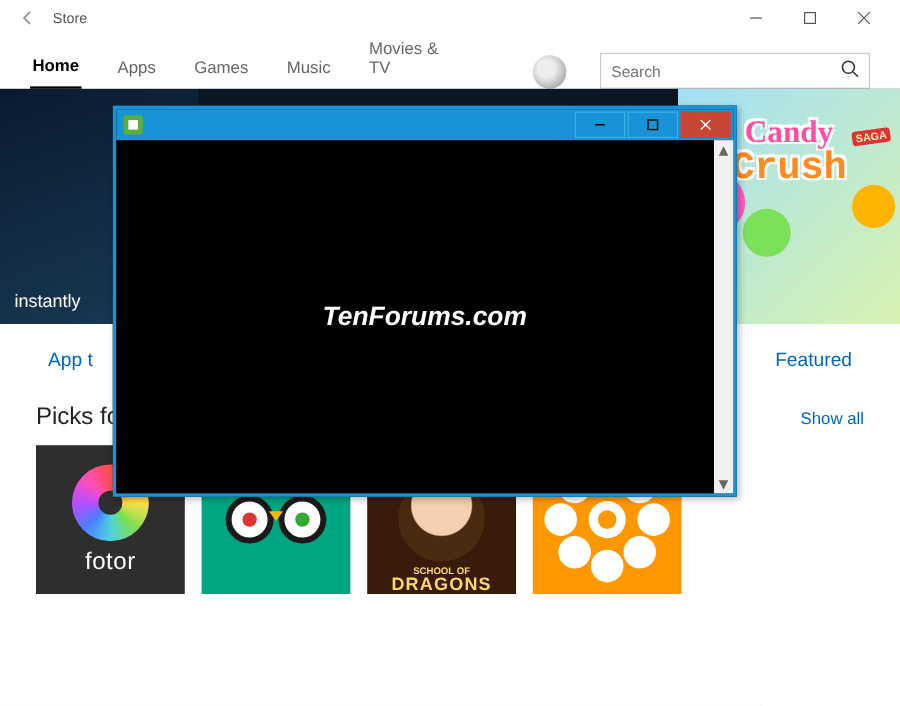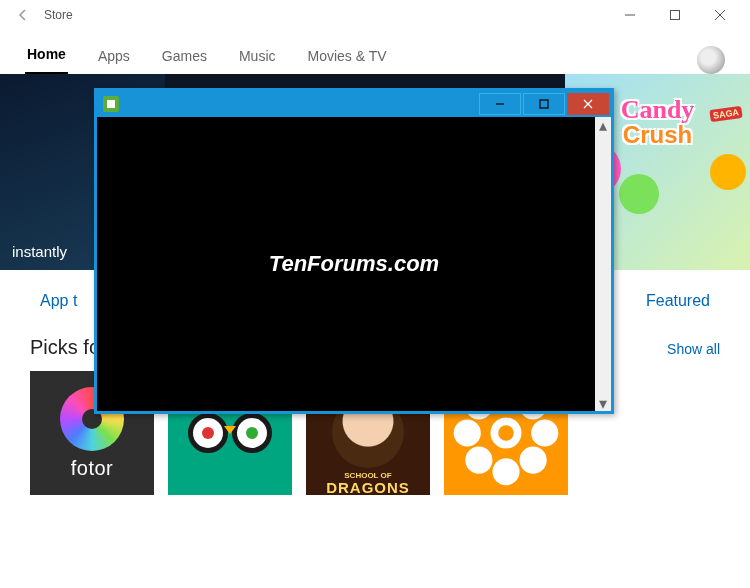--- a/index.html
+++ b/index.html
@@ -22,21 +22,21 @@
 .search-box { display:flex; align-items:center; border:1px solid #ccc; background:#fff; width: 225px; height: 30px; padding: 0 8px; }
 .search-box input { border:none; outline:none; flex:1; font-size:13px; }
 .search-box .sicon { color:#555; }
 
 .hero { height: 196px; background: #2b3b4b; display:flex; position:relative; overflow:hidden; }
 .hero-left { width: 165px; background: linear-gradient(160deg,#0a1a30,#193a55); position:relative; }
 .hero-left .tag { position:absolute; bottom:10px; left:12px; color:#fff; font-size:15px; }
 .hero-mid { flex:1; background: linear-gradient(180deg,#0b1524,#182a3d); }
 .hero-right { width: 185px; background: linear-gradient(135deg,#a3e0f5,#d8f2b0); position:relative; display:flex; flex-direction:column; align-items:center; justify-content:flex-start; padding-top:24px; }
 .hero-right .candy { font-family: cursive; font-weight:700; font-size:26px; color:#ff4da6; text-shadow:2px 2px 0 #fff, -2px -2px 0 #fff, 2px -2px 0 #fff, -2px 2px 0 #fff; line-height:0.9; text-align:center;}
-.hero-right .candy2 { font-family: Liberation Sans, sans-serif; font-weight:700; font-size:24px; color:#ff8a1f; text-shadow:2px 2px 0 #fff,-2px -2px 0 #fff,2px -2px 0 #fff,-2px 2px 0 #fff; }
+.hero-right .candy2 { font-family: Liberation Mono, monospace; font-weight:700; font-size:32px; color:#ff8a1f; text-shadow:2px 2px 0 #fff,-2px -2px 0 #fff,2px -2px 0 #fff,-2px 2px 0 #fff; }
 .hero-right .saga { background:#d33; color:#ffefb0; font-size:9px; padding:1px 3px; border-radius:3px; transform:rotate(-8deg); position:absolute; top:34px; right:8px; font-weight:700;}
 .hero-right .sub { position:absolute; bottom:14px; left:10px; color:#fff; font-size:14px; }
 .hero-right .sub2 { position:absolute; bottom:0px; left:10px; color:#fff; font-size:11px; }
 .hero-right .circ { position:absolute; width:50px; height:50px; border-radius:50%; }
 
 .tabs-row { height: 62px; display:flex; align-items:center; padding: 0 40px; gap: 36px; background:#fff; }
 .tabs-row .t { color:#0067b8; font-size:16px; cursor:pointer; }
 .tabs-row .tsp { flex:1; }
 
 .picks-head { display:flex; align-items:baseline; padding: 4px 30px 12px; }
@@ -124,20 +124,29 @@
   </div>
 
   <div class="nav">
     <div class="nav-item active">Home</div>
     <div class="nav-item">Apps</div>
     <div class="nav-item">Games</div>
     <div class="nav-item">Music</div>
     <div class="nav-item">Movies &amp; TV</div>
     <div class="nav-spacer"></div>
     <div class="avatar"></div>
+    <div class="search-box">
+      <input placeholder="Search" style="">
+      <span class="sicon">
+        <svg width="16" height="16" viewBox="0 0 16 16">
+            <circle cx="7" cy="7" r="5" stroke="#333" fill="none" stroke-width="1.3"></circle>
+            <line x1="11" y1="11" x2="15" y2="15" stroke="#333" stroke-width="1.3"></line>
+          </svg>
+      </span>
+    </div>
   </div>
 
   <div class="hero">
     <div class="hero-left">
       <div class="tag">instantly</div>
     </div>
     <div class="hero-mid"></div>
     <div class="hero-right">
       <div class="circ" style="background:#ff5cc0;top:70px;left:6px;"></div>
       <div class="circ" style="background:#7be05a;top:100px;left:54px;width:40px;height:40px;"></div>

